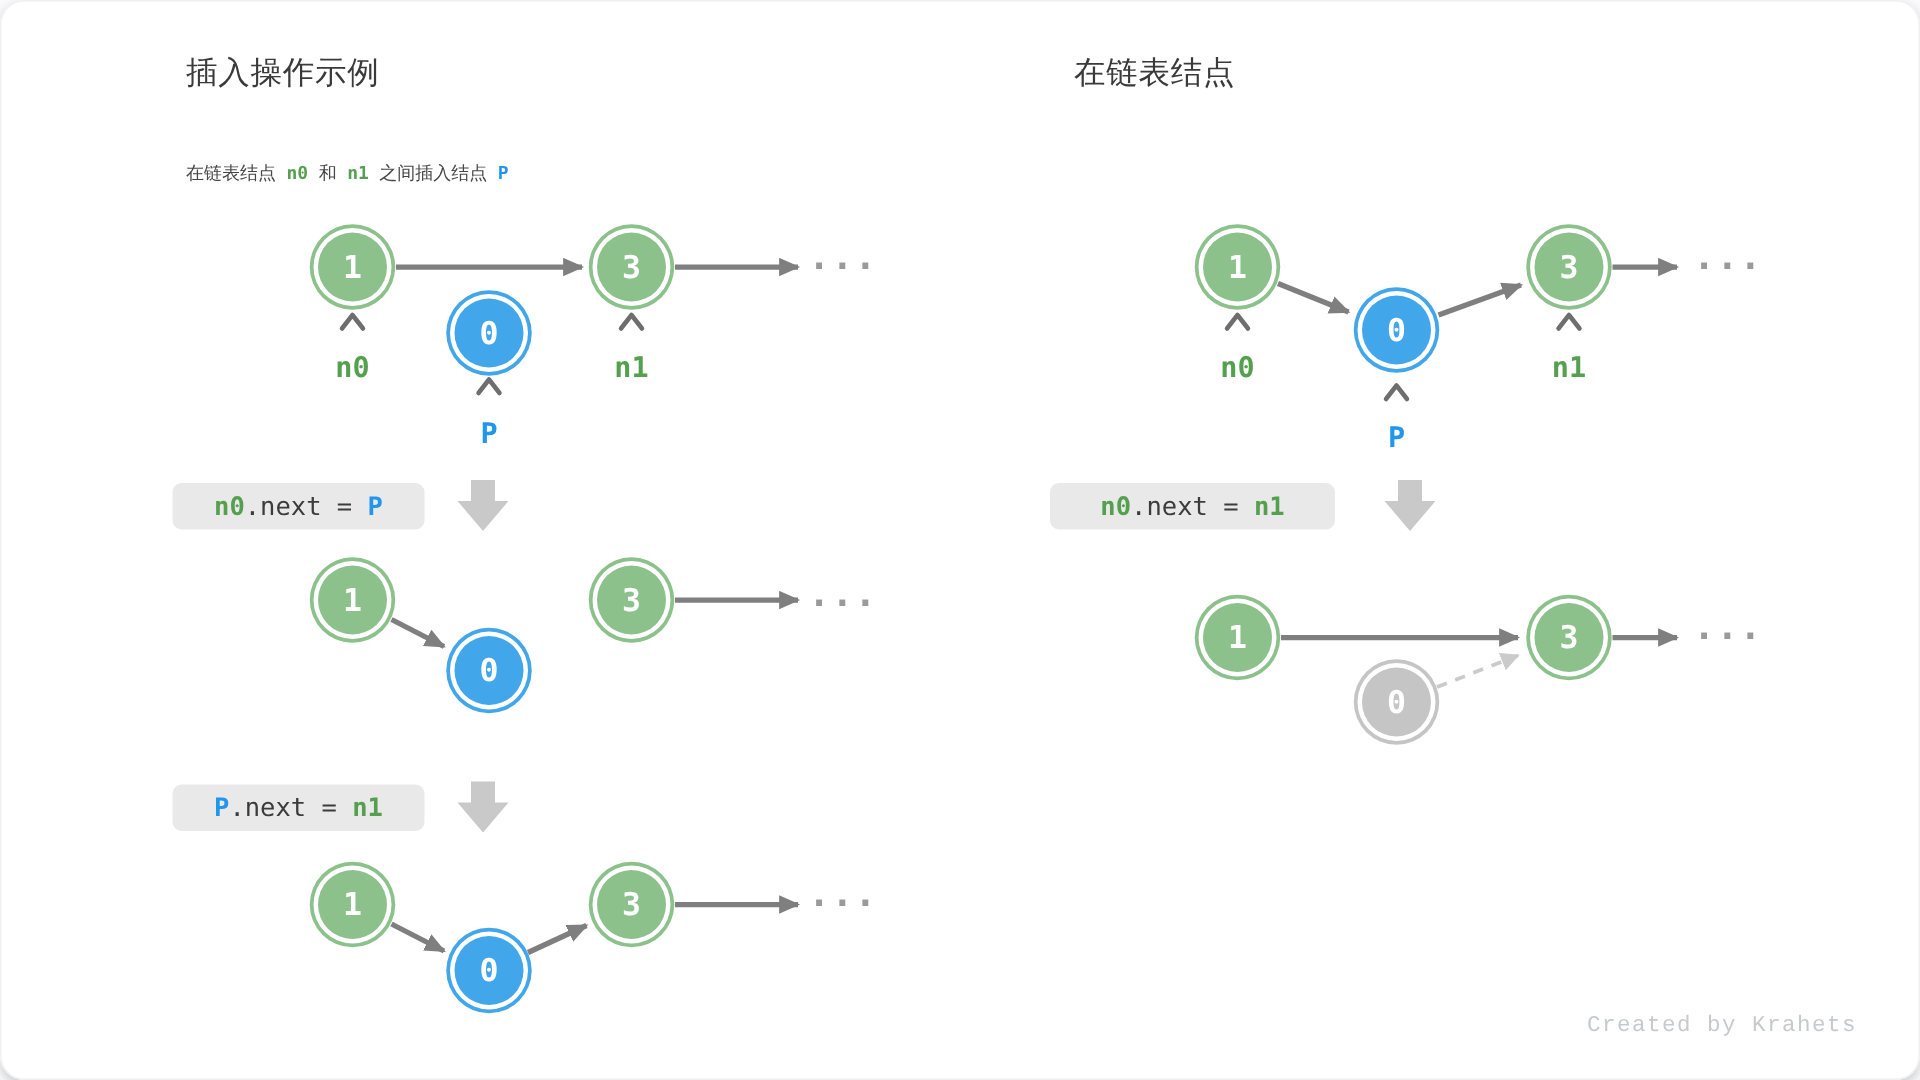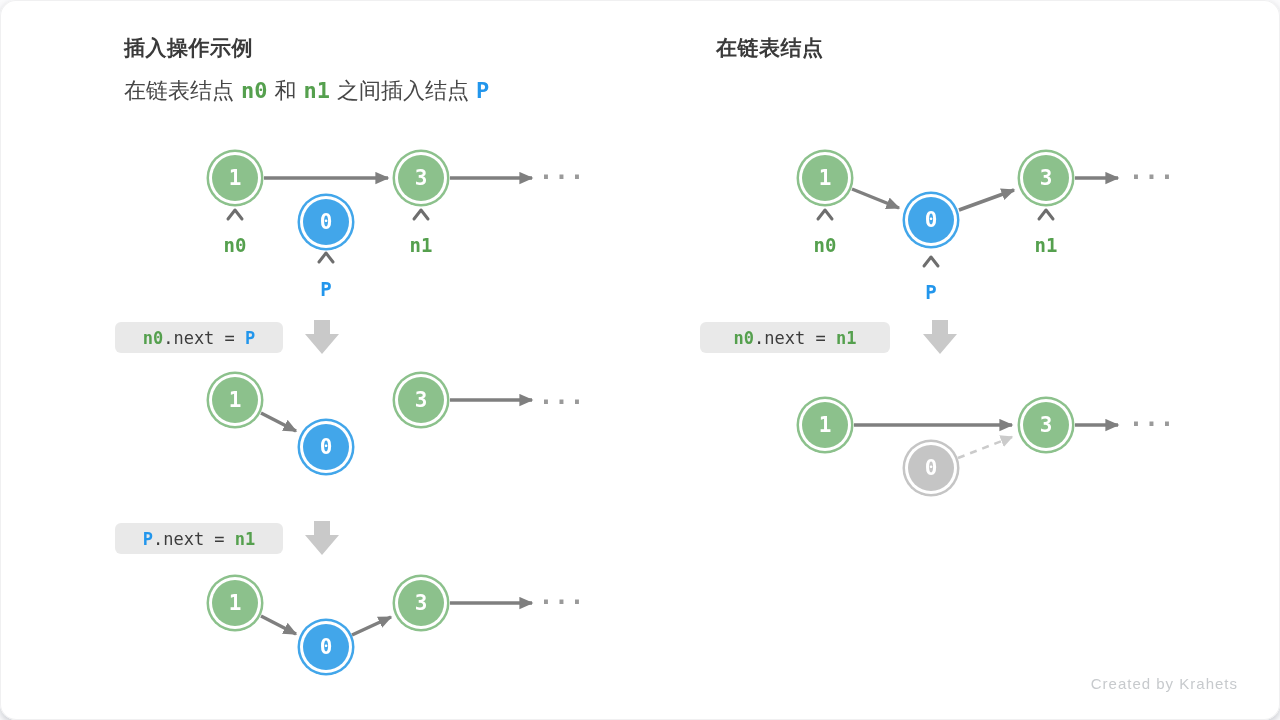--- a/index.html
+++ b/index.html
@@ -1,21 +1,21 @@
 <!DOCTYPE html>
 <html><head>
 <meta charset="utf-8">
 <style>
   html,body{margin:0;padding:0;width:1280px;height:720px;background:#fbfbfc;overflow:hidden;
             font-family:"DejaVu Sans","Liberation Sans",sans-serif;}
   .card{position:absolute;inset:0;background:#ffffff;border-radius:16px;
         box-shadow:0 0 0 1px #f0f0f1 inset, 0 3px 7px rgba(140,146,158,.45);}
 
-  .panel-title{position:absolute;font-weight:bold;font-size:21px;color:#3a3a3a;letter-spacing:.5px;}
-  .panel-sub{position:absolute;font-size:22px;color:#474747;white-space:nowrap;}
+  .panel-title{position:absolute;font-weight:normal;font-size:21px;color:#3a3a3a;letter-spacing:.5px;}
+  .panel-sub{position:absolute;font-size:12px;color:#474747;white-space:nowrap;margin-top:31px;}
   .panel-sub .tok{font-family:"DejaVu Sans Mono","Liberation Mono",monospace;font-weight:bold;margin:0 7px;}
   .tok-g{color:#55A04E;}
   .tok-b{color:#2296EC;}
 
   .node{position:absolute;width:46px;height:46px;border-radius:50%;display:flex;align-items:center;
         justify-content:center;color:#fff;font-family:"DejaVu Sans Mono","Liberation Mono",monospace;
         font-weight:bold;font-size:21px;}
   .node.green{background:#8CC18C;box-shadow:0 0 0 3px #fff,0 0 0 5.5px #8CC18C;}
   .node.blue {background:#42A6EA;box-shadow:0 0 0 3px #fff,0 0 0 5.5px #42A6EA;}
   .node.gray {background:#C5C5C5;box-shadow:0 0 0 3px #fff,0 0 0 5.5px #C5C5C5;}
@@ -26,21 +26,21 @@
   .ptr-label.b{color:#2296EC;}
 
   .dots{position:absolute;transform:translateX(-50%);font-family:"DejaVu Sans Mono","Liberation Mono",monospace;
         font-weight:bold;font-size:24px;line-height:24px;letter-spacing:1px;color:#9A9A9A;}
 
   .codebox{position:absolute;background:#E9E9E9;border-radius:6px;display:flex;align-items:center;
            justify-content:center;font-family:"DejaVu Sans Mono","Liberation Mono",monospace;
            font-size:17px;color:#3C3C3C;white-space:pre;}
   .codebox .tok{font-weight:bold;}
 
-  .credit{position:absolute;font-family:Liberation Sans, sans-serif;
+  .credit{position:absolute;font-family:Liberation Mono, monospace;
           font-size:15px;color:#C7CACD;letter-spacing:1px;}
 
   svg.layer{position:absolute;inset:0;pointer-events:none;}
 </style>
 </head>
 <body>
 
 <div class="card">
 
   <svg class="layer" width="1280" height="720" viewBox="0 0 1280 720">

